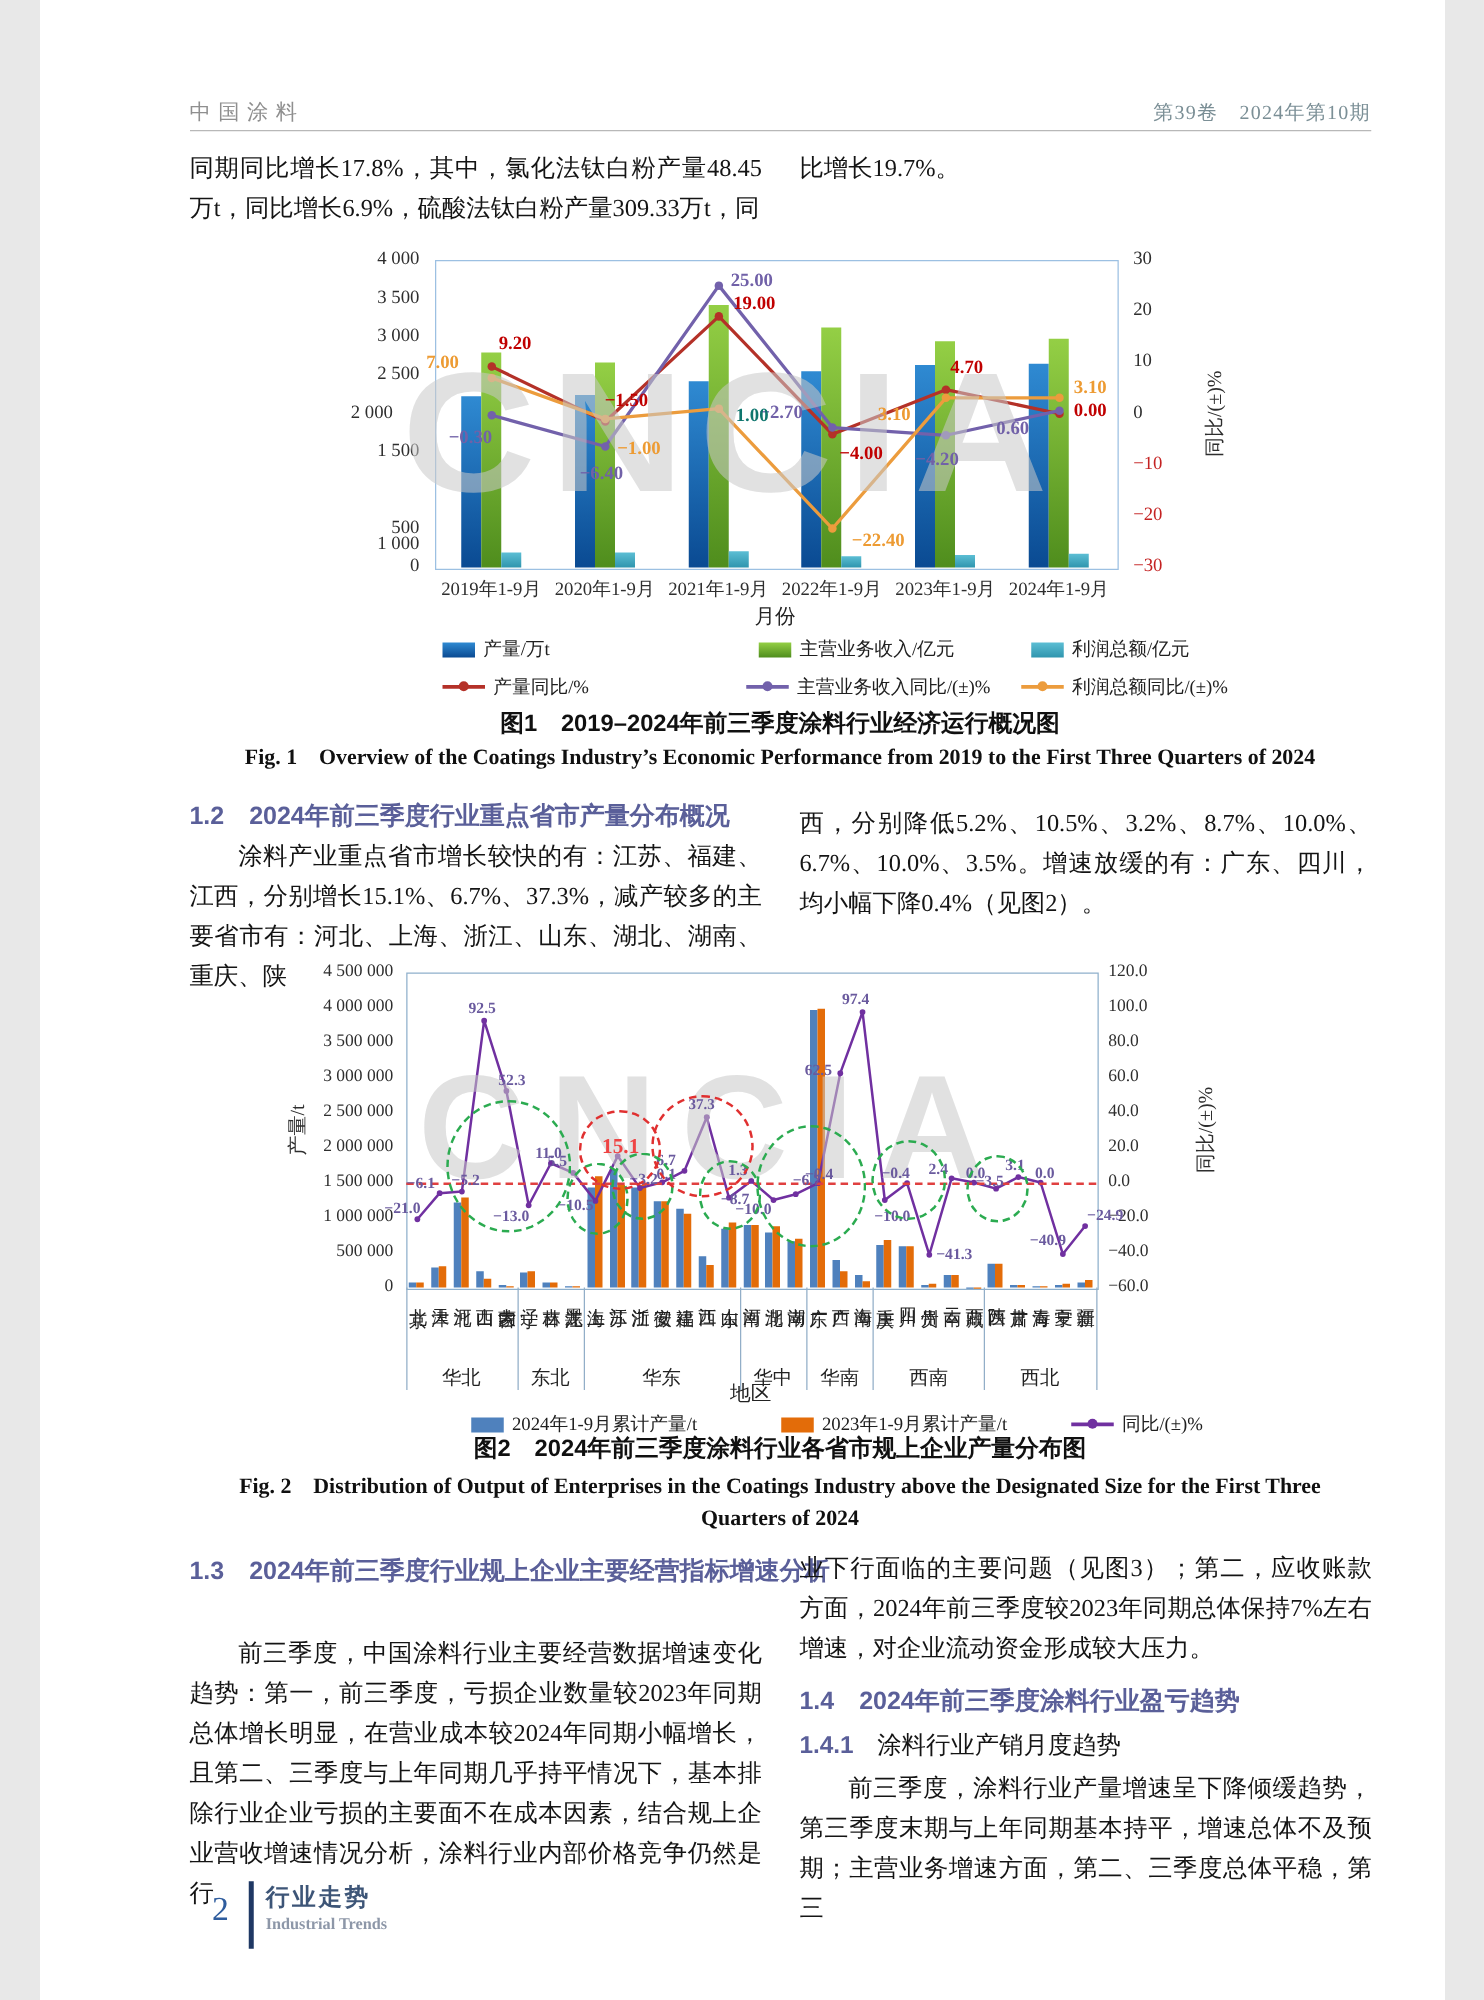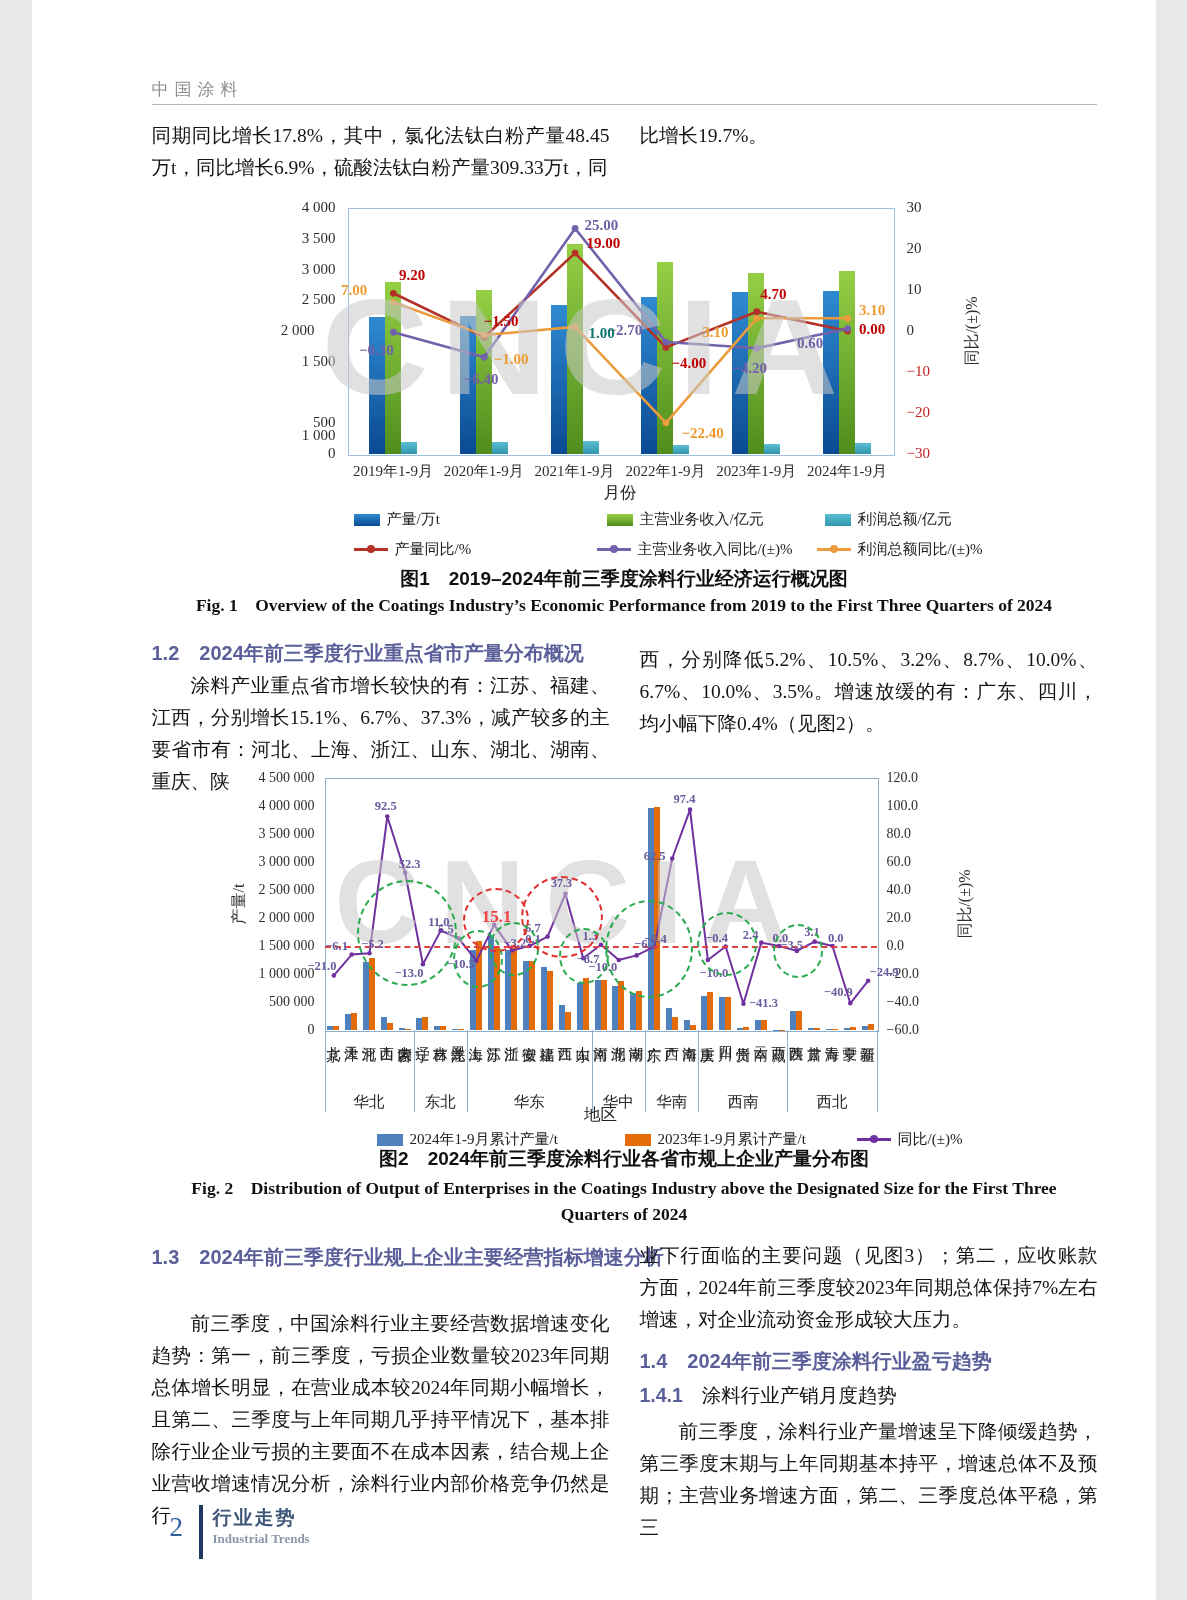--- a/index.html
+++ b/index.html
@@ -49,20 +49,21 @@
   .ftr-zh{left:181px;top:1505px;font-family:"Liberation Sans",sans-serif;font-weight:bold;
           font-size:19px;color:#3d5577;letter-spacing:2px;}
   .ftr-en{left:181px;top:1531px;font-size:13px;color:#8d97a8;font-weight:bold;}
 </style>
 </head>
 <body>
 
 <div id="page">
 
   <div class="abs hdr-l">中国涂料</div>
+  <div class="abs hdr-r">第39卷　2024年第10期</div>
   <div class="abs hdr-line"></div>
 
   <div class="abs btxt colw" style="left:120px;top:120px;">同期同比增长17.8%，其中，氯化法钛白粉产量48.45万t，同比增长6.9%，硫酸法钛白粉产量309.33万t，同</div>
   <div class="abs btxt colw" style="left:608px;top:120px;">比增长19.7%。</div>
 
   <div id="chart1" class="chart" style="left:228px;top:196px;width:730px;height:368px;">
     <div id="c1-plot" class="plot" style="left:88px;top:12px;width:545px;height:246px;"></div>
     <div class="wm" style="left:62px;top:66px;font-size:148px;letter-spacing:12px;transform:scaleY(0.92);">CNCIA</div>
     <div class="vtit" style="left:712px;top:135px;">同比/(±)%</div>
     <div class="abs" style="left:88px;top:286px;width:545px;text-align:center;font-size:16.5px;color:#222;">月份</div>

